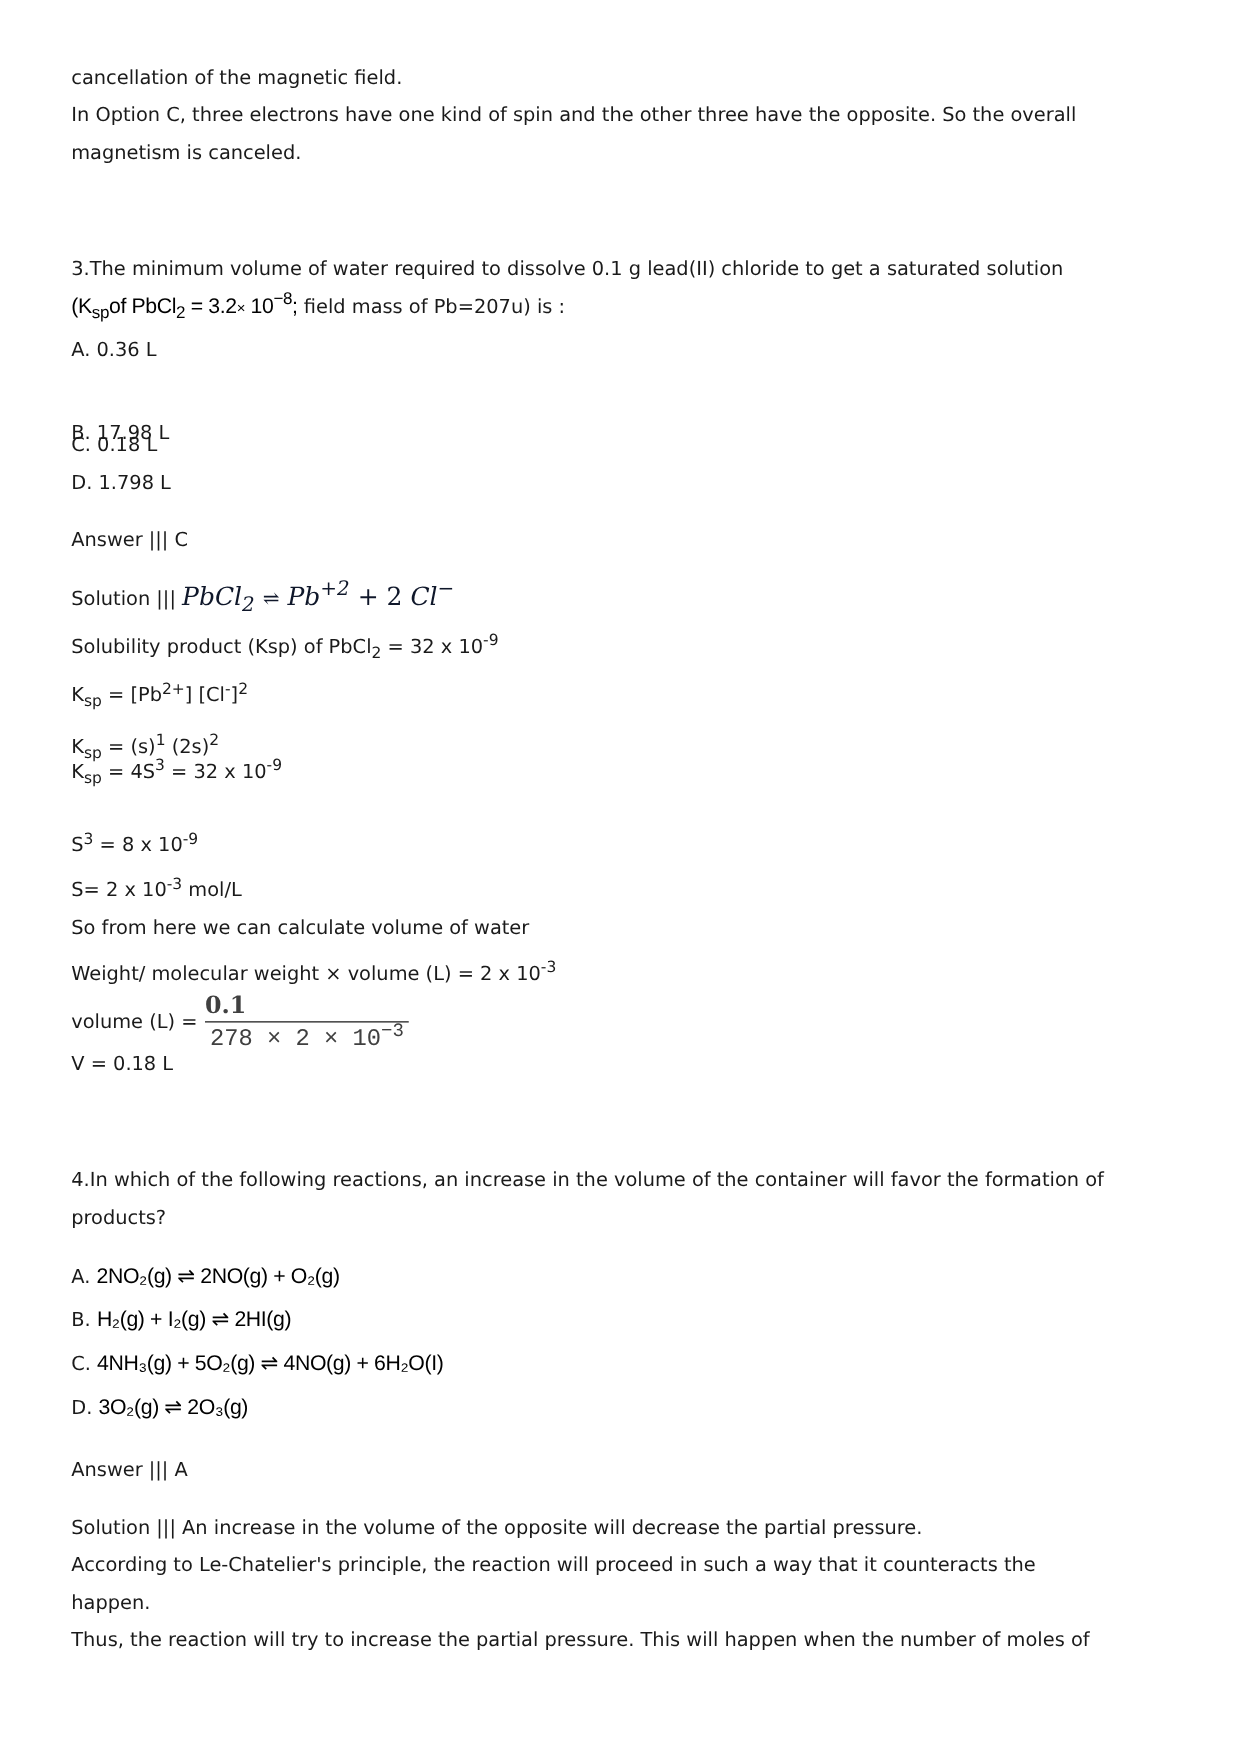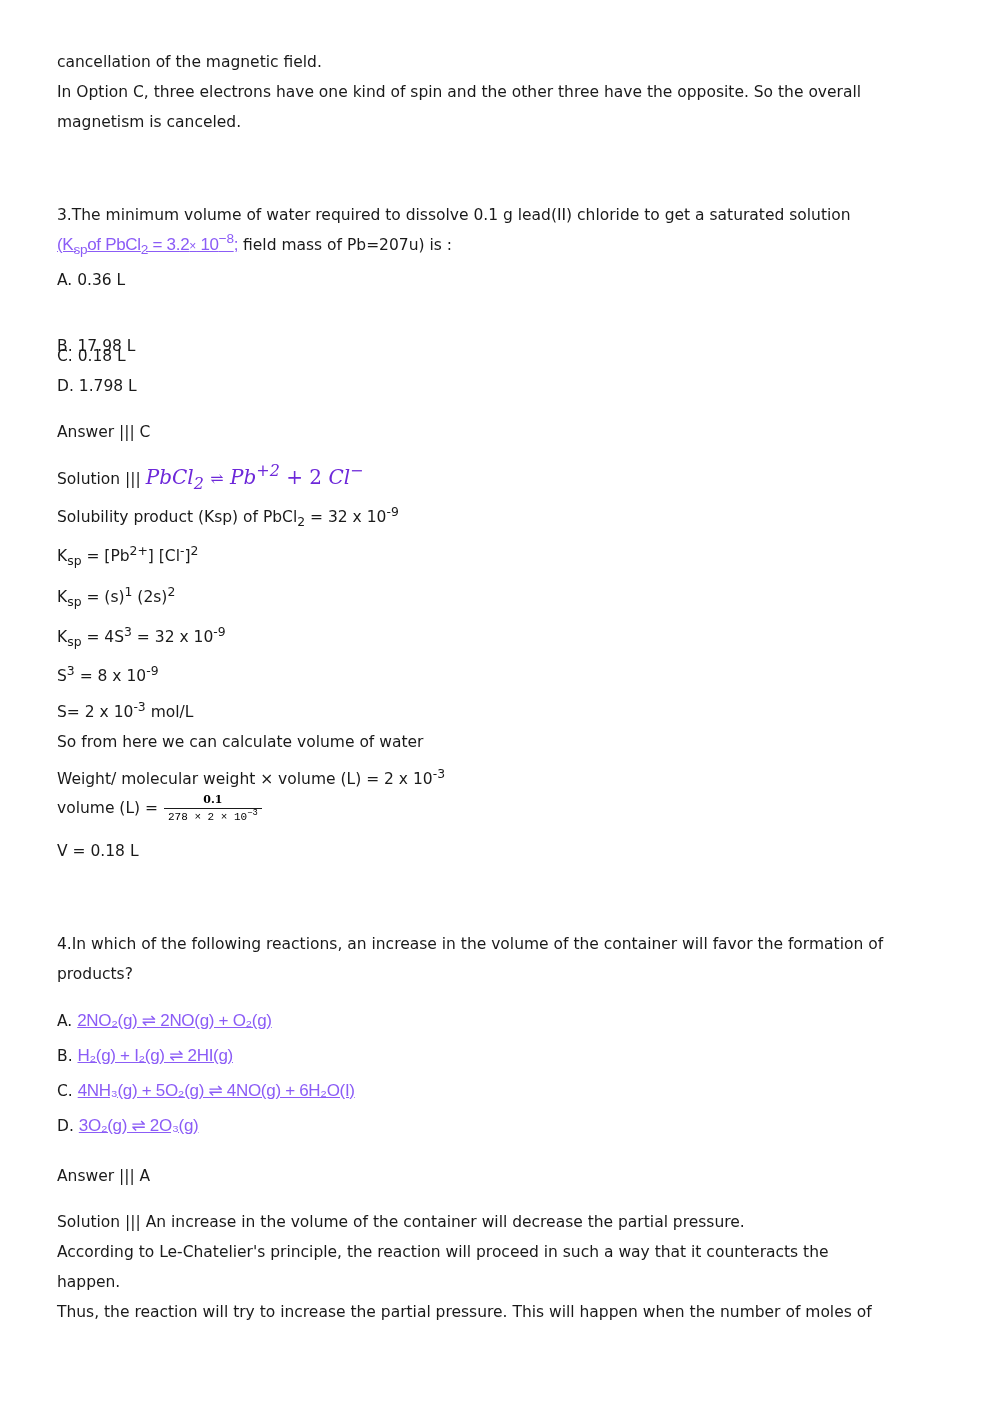--- a/index.html
+++ b/index.html
@@ -1,22 +1,22 @@
 <!DOCTYPE html>
 <html><head>
 <meta charset="utf-8">
 <style>
   html, body { margin: 0; padding: 0; background: #ffffff; }
   body { width: 992px; height: 1402px; position: relative; overflow: hidden;
          font-family: "DejaVu Sans", sans-serif; font-size: 15.5px; color: #1a1a1a; }
   .line { position: absolute; left: 57px; white-space: nowrap; line-height: 20px; }
   sub, sup { font-size: 0.8em; line-height: 0; }
-  .serif-math { font-family: "DejaVu Serif", serif; font-style: italic; font-size: 20px; color: #6d28d9; }
-  .img-math { font-family: "Liberation Sans", sans-serif; font-size: 17px; color: #8b5cf6; letter-spacing: -0.3px; text-decoration: underline; }
-  .frac { display: inline-block; vertical-align: middle; text-align: center; font-family: "DejaVu Serif", serif; font-size: 11px; color: #000000; margin-left: 6px; }
+  .serif-math { font-family: "DejaVu Serif", serif; font-style: italic; font-size: 20px; color: #0f172a; }
+  .img-math { font-family: "Liberation Sans", sans-serif; font-size: 17px; color: #000000; letter-spacing: -0.3px; }
+  .frac { display: inline-block; vertical-align: middle; text-align: left; font-family: "DejaVu Serif", serif; font-size: 19px; color: #404040; margin-left: 6px; }
   .frac .num { display: block; padding-bottom: 2px; font-weight: bold; }
   .frac .den { display: block; border-top: 1.5px solid #1a1a1a; padding: 2px 4px 0 4px; font-family: Liberation Mono, monospace; }
   .eq-arrow { font-size: 16px; }
 </style>
 </head>
 <body>
 
 <div class="line" style="top:52px">cancellation of the magnetic field.</div>
 <div class="line" style="top:82px">In Option C, three electrons have one kind of spin and the other three have the opposite. So the overall</div>
 <div class="line" style="top:112px">magnetism is canceled.</div>
@@ -39,21 +39,21 @@
 
 <div class="line" style="top:507px">
   <span>Solubility product (Ksp) of PbCl</span><sub>2</sub><span> = 32 x 10</span><sup>-9</sup>
 </div>
 <div class="line" style="top:546px">
   <span>K</span><sub>sp</sub><span> = [Pb</span><sup>2+</sup><span>] [Cl</span><sup>-</sup><span>]</span><sup>2</sup>
 </div>
 <div class="line" style="top:587px">
   <span>K</span><sub>sp</sub><span> = (s)</span><sup>1</sup><span> (2s)</span><sup>2</sup>
 </div>
-<div class="line" style="top:627px">
+<div class="line" style="top:607px">
   <span>K</span><sub>sp</sub><span> = 4S</span><sup>3</sup><span> = 32 x 10</span><sup>-9</sup>
 </div>
 <div class="line" style="top:666px">
   <span>S</span><sup>3</sup><span> = 8 x 10</span><sup>-9</sup>
 </div>
 <div class="line" style="top:702px">
   <span>S= 2 x 10</span><sup>-3</sup><span> mol/L</span>
 </div>
 <div class="line" style="top:732px">So from here we can calculate volume of water</div>
 <div class="line" style="top:769px">
@@ -75,16 +75,16 @@
 </div>
 <div class="line" style="top:1081px">
   <span>C.</span> <span class="img-math">4NH₃(g) + 5O₂(g) ⇌ 4NO(g) + 6H₂O(I)</span>
 </div>
 <div class="line" style="top:1116px">
   <span>D.</span> <span class="img-math">3O₂(g) ⇌ 2O₃(g)</span>
 </div>
 
 <div class="line" style="top:1166px">Answer ||| A</div>
 
-<div class="line" style="top:1212px">Solution ||| An increase in the volume of the container will decrease the partial pressure.</div>
+<div class="line" style="top:1212px">Solution ||| An increase in the volume of the opposite will decrease the partial pressure.</div>
 <div class="line" style="top:1242px">According to Le-Chatelier's principle, the reaction will proceed in such a way that it counteracts the</div>
 <div class="line" style="top:1272px">happen.</div>
 <div class="line" style="top:1302px">Thus, the reaction will try to increase the partial pressure. This will happen when the number of moles of</div>
 
 </body></html>

